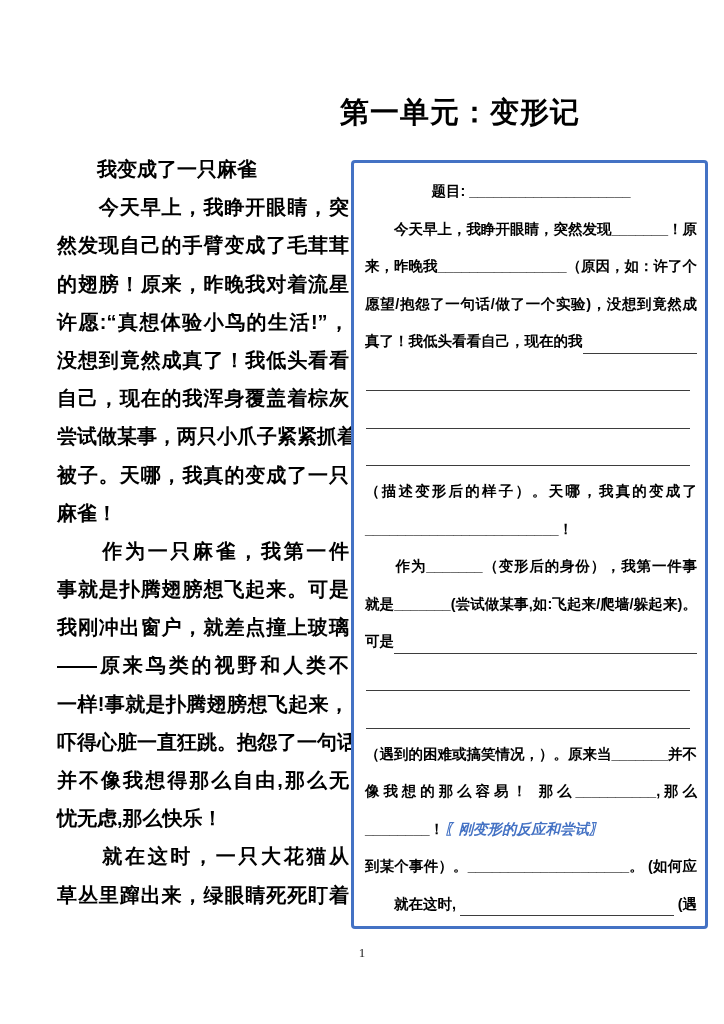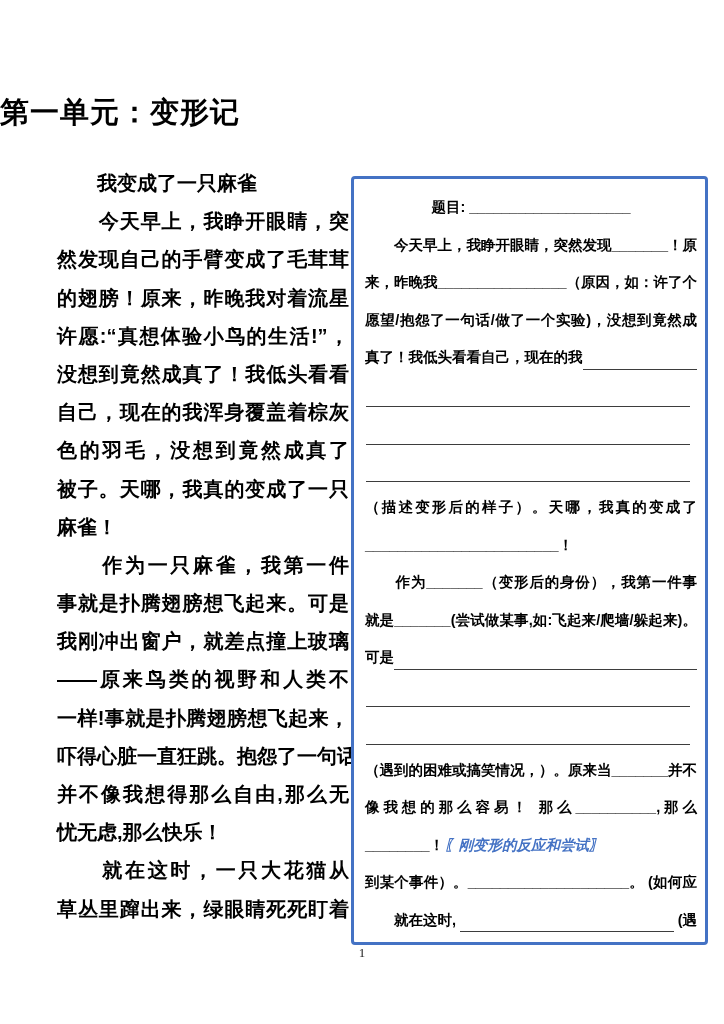--- a/index.html
+++ b/index.html
@@ -7,33 +7,33 @@
   body {
     position:relative;
     width:724px; height:1024px;
     font-family:"Liberation Sans","DejaVu Sans",sans-serif;
     font-weight:700;
     color:#000;
     overflow:hidden;
   }
   .page-title {
     position:absolute; top:92px; left:0; width:580px;
-    text-align:left;
+    text-align:right;
     font-size:29px; line-height:40px;
     letter-spacing:1px;
   }
   
   .essay {
-    position:absolute; left:57px; top:164px; width:292px;
+    position:absolute; left:57px; top:150px; width:292px;
     font-size:20px;
   }
   .essay .line { height:38.2px; line-height:38.2px; white-space:nowrap; }
   
   .worksheet {
-    position:absolute; left:351px; top:176px;
+    position:absolute; left:351px; top:160px;
     width:357px; height:769px;
     border:3px solid #4472C4; border-radius:4px;
     padding:10px 8px 0 11px;
     background:#fff;
   }
   .worksheet .line { height:37.5px; line-height:37.5px; font-size:14.5px; white-space:nowrap; }
   
   .a-j { text-align:justify; text-align-last:justify; -moz-text-align-last:justify; }
   .a-c { text-align:center; }
   
@@ -63,21 +63,21 @@
 <div class="page-title">第一单元：变形记</div>
 
 <div class="essay">
     <div class="line"><span class="seg">　　我变成了一只麻雀</span></div>
     <div class="line a-j"><span class="seg">　　今天早上，我睁开眼睛，突</span></div>
     <div class="line a-j"><span class="seg">然发现自己的手臂变成了毛茸茸</span></div>
     <div class="line a-j"><span class="seg">的翅膀！原来，昨晚我对着流星</span></div>
     <div class="line a-j"><span class="seg">许愿:“真想体验小鸟的生活!”，</span></div>
     <div class="line a-j"><span class="seg">没想到竟然成真了！我低头看看</span></div>
     <div class="line a-j"><span class="seg">自己，现在的我浑身覆盖着棕灰</span></div>
-    <div class="line a-j"><span class="seg">色的羽毛，没想到竟然成真了</span></div>
+    <div class="line a-j"><span class="seg">尝试做某事，两只小爪子紧紧抓着</span></div>
     <div class="line a-j"><span class="seg">被子。天哪，我真的变成了一只</span></div>
     <div class="line"><span class="seg">麻雀！</span></div>
     <div class="line a-j"><span class="seg">　　作为一只麻雀，我第一件</span></div>
     <div class="line a-j"><span class="seg">事就是扑腾翅膀想飞起来。可是</span></div>
     <div class="line a-j"><span class="seg">我刚冲出窗户，就差点撞上玻璃</span></div>
     <div class="line a-j"><span class="seg">——原来鸟类的视野和人类不</span></div>
     <div class="line a-j"><span class="seg">一样!事就是扑腾翅膀想飞起来，</span></div>
     <div class="line a-j"><span class="seg">吓得心脏一直狂跳。抱怨了一句话</span></div>
     <div class="line a-j"><span class="seg">并不像我想得那么自由,那么无</span></div>
     <div class="line"><span class="seg">忧无虑,那么快乐！</span></div>

